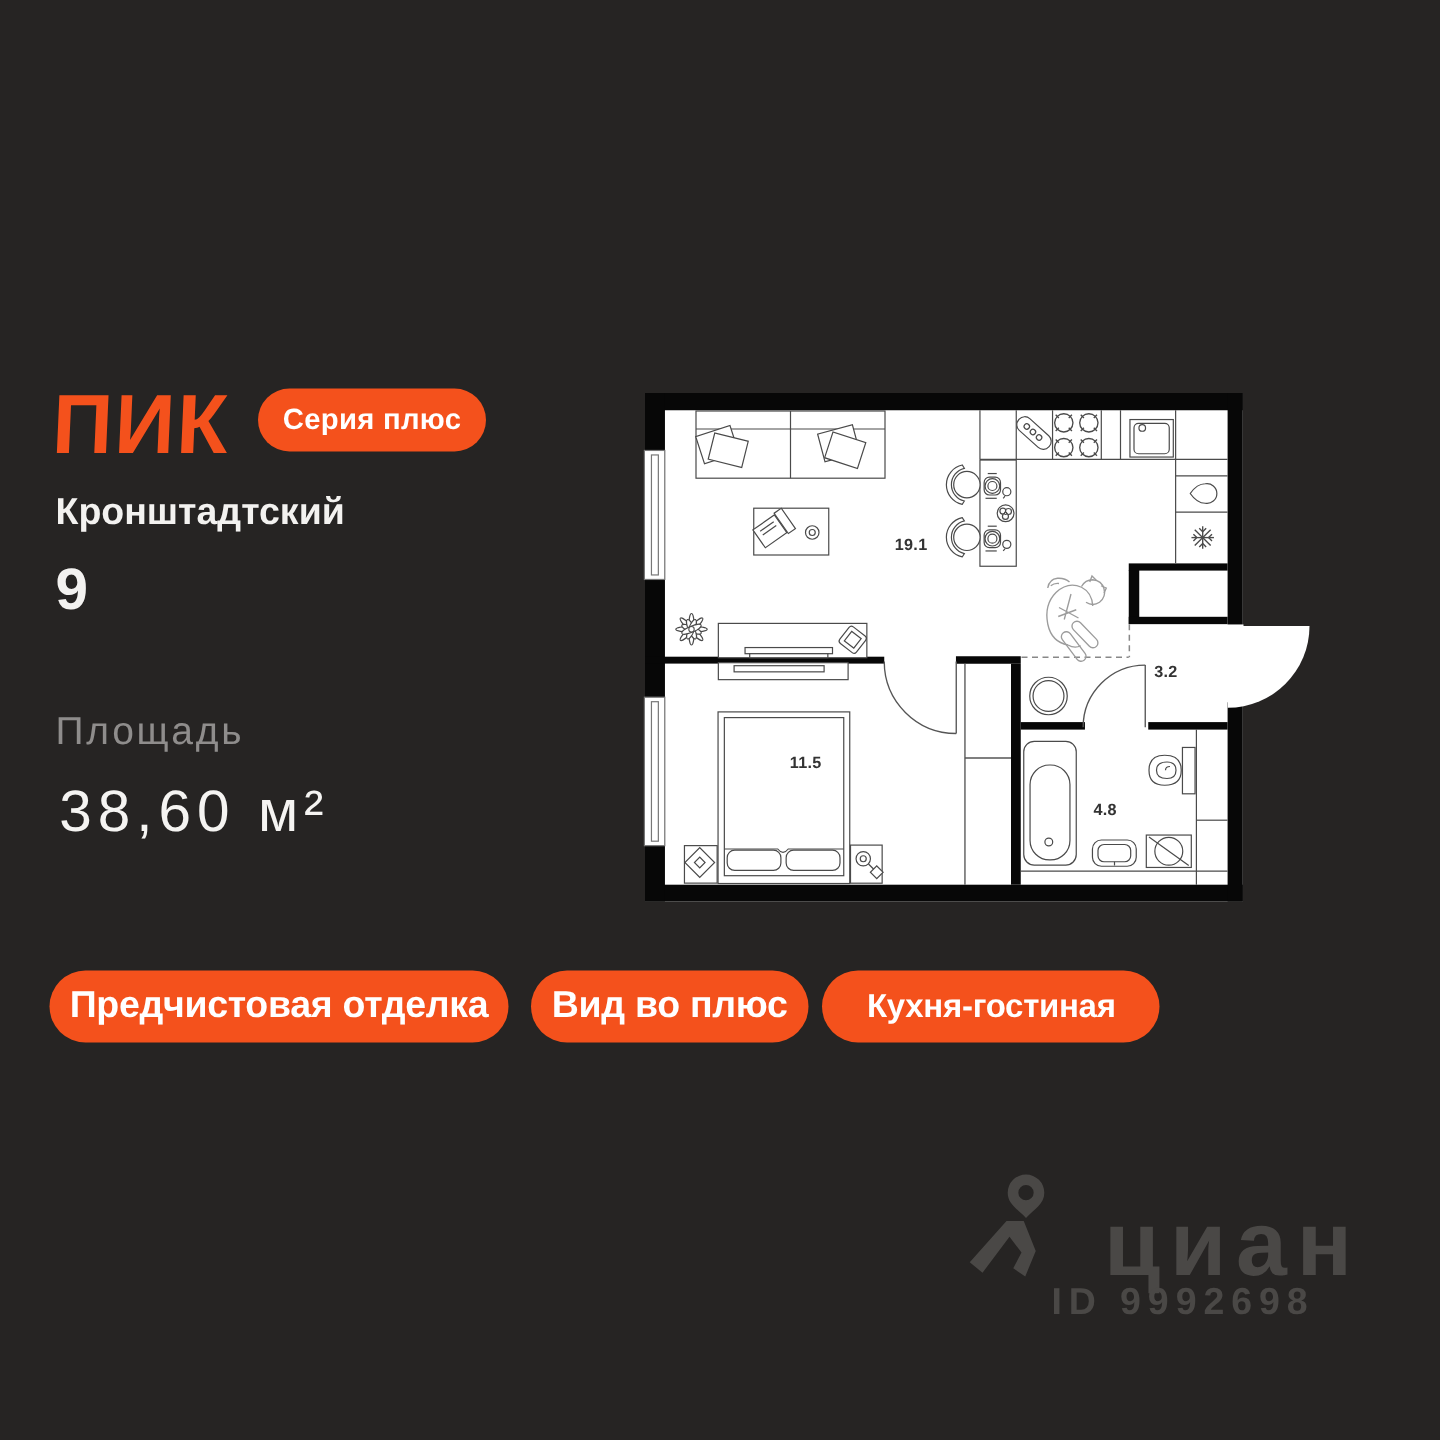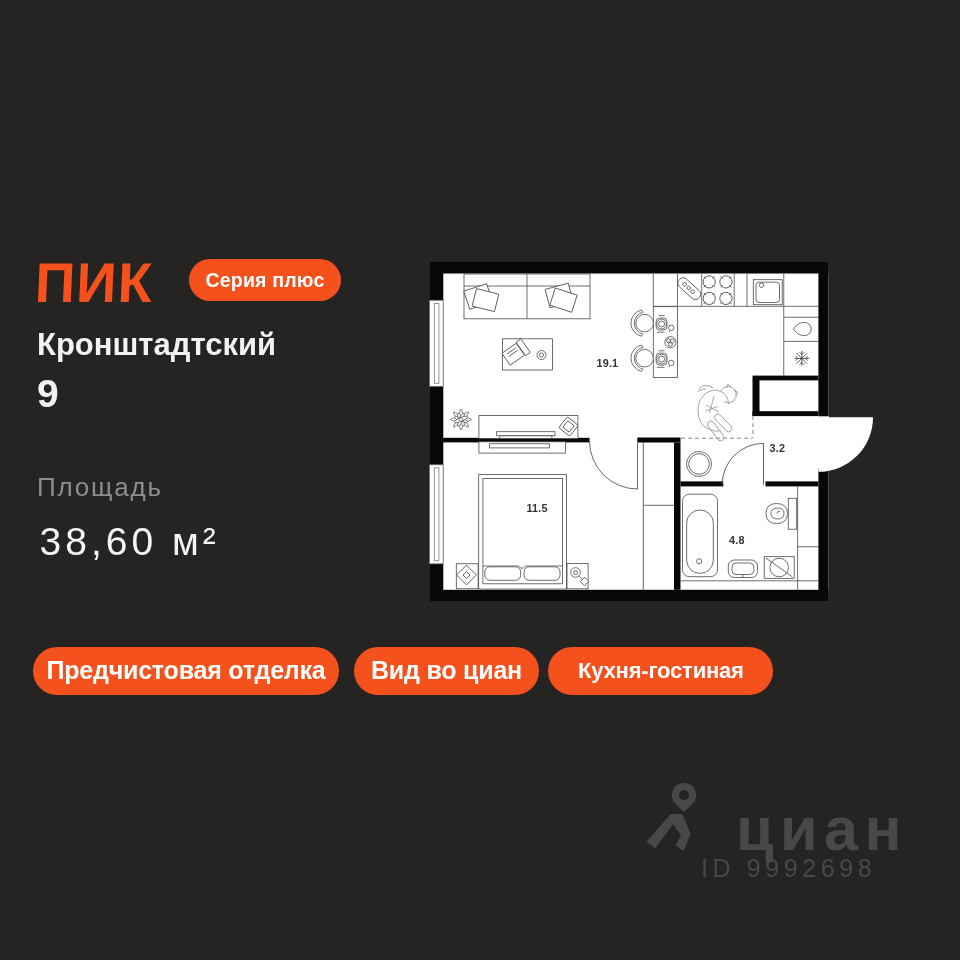--- a/index.html
+++ b/index.html
@@ -4,23 +4,23 @@
 <style>
 html,body{margin:0;padding:0;width:960px;height:960px;background:#262423;font-family:"Liberation Sans",sans-serif;overflow:hidden}
 .abs{position:absolute}
 .pill{position:absolute;background:#f4511c;border-radius:24px;display:flex;align-items:center;justify-content:center;color:#fff;font-weight:bold}
 </style>
 </head>
 <body>
 
 <div class="abs" style="left:35px;top:250px;font-size:56px;font-weight:bold;color:#f4511c;letter-spacing:1.2px;transform:skewX(-2.5deg)">ПИК</div>
 
-<div class="pill" style="left:189px;top:259px;width:152px;height:42px;font-size:19.5px;letter-spacing:0.2px">Серия плюс</div>
-
-<div class="abs" style="left:37px;top:327px;font-size:31px;font-weight:bold;color:#f3f2f0">Кронштадтский</div>
+<div class="pill" style="left:172px;top:259px;width:152px;height:42px;font-size:19.5px;letter-spacing:0.2px">Серия плюс</div>
+
+<div class="abs" style="left:37px;top:327px;font-size:25px;font-weight:bold;color:#f3f2f0">Кронштадтский</div>
 
 <div class="abs" style="left:37px;top:372px;font-size:39px;font-weight:bold;color:#f3f2f0">9</div>
 
 <div class="abs" style="left:37px;top:472px;font-size:26px;color:#8f8d8c;letter-spacing:1.8px">Площадь</div>
 
 <div class="abs" style="left:39.5px;top:519.9px;font-size:39px;font-weight:normal;color:#f5f4f2;letter-spacing:4px">38,60 м²</div>
 
 <svg class="abs" style="left:0;top:0" width="960" height="960" viewBox="0 0 960 960" fill="none">
 
 <rect x="430" y="262" width="398.5" height="339" fill="#ffffff"></rect>
@@ -311,24 +311,24 @@
 
 <text x="526.5" y="512" font-family="Liberation Sans" font-size="10.8" font-weight="bold" fill="#333" letter-spacing="0.2">11.5</text>
 
 <text x="769.5" y="451.5" font-family="Liberation Sans" font-size="10.8" font-weight="bold" fill="#333" letter-spacing="0.2">3.2</text>
 
 <text x="729" y="543.5" font-family="Liberation Sans" font-size="10.8" font-weight="bold" fill="#333" letter-spacing="0.2">4.8</text>
 </svg>
 
 <div class="pill" style="left:33px;top:646.5px;width:306px;height:48px;font-size:25px;letter-spacing:-0.2px">Предчистовая отделка</div>
 
-<div class="pill" style="left:354px;top:646.5px;width:185px;height:48px;font-size:25px;letter-spacing:-0.2px">Вид во циан</div>
+<div class="pill" style="left:354px;top:646.5px;width:185px;height:48px;font-size:25px;letter-spacing:-0.2px">Вид во плюс</div>
 
 <div class="pill" style="left:548.4px;top:646.5px;width:225px;height:48px;font-size:22px;letter-spacing:-0.2px">Кухня-гостиная</div>
 
 <svg class="abs" style="left:640px;top:775px" width="70" height="85" viewBox="640 775 70 85">
 <path d="M 684 783 a 12.2 12.2 0 0 1 12.2 12.2 c 0 7.5 -6.5 10.8 -12.2 16.8 c -5.7 -6 -12.2 -9.3 -12.2 -16.8 a 12.2 12.2 0 0 1 12.2 -12.2 Z M 684 790 a 5.1 5.1 0 1 0 0 10.2 a 5.1 5.1 0 1 0 0 -10.2 Z" fill="#4a4846" fill-rule="evenodd"></path>
 <path d="M 671 814 L 682.5 814 L 690.5 834 L 683.5 851 L 675.5 845.5 L 681 835 L 673 824.5 L 655 848.5 L 646.5 841.5 Z" fill="#4a4846"></path>
 </svg>
 
 <div class="abs" style="left:736px;top:794px;font-size:61px;font-weight:bold;color:#4a4846;letter-spacing:6.5px">циан</div>
 
-<div class="abs" style="left:701px;top:854px;font-size:25px;font-weight:normal;color:#4a4846;letter-spacing:4.6px">ID 9992698</div>
+<div class="abs" style="left:701px;top:854px;font-size:25px;font-weight:bold;color:#4a4846;letter-spacing:4.6px">ID 9992698</div>
 
 </body></html>

